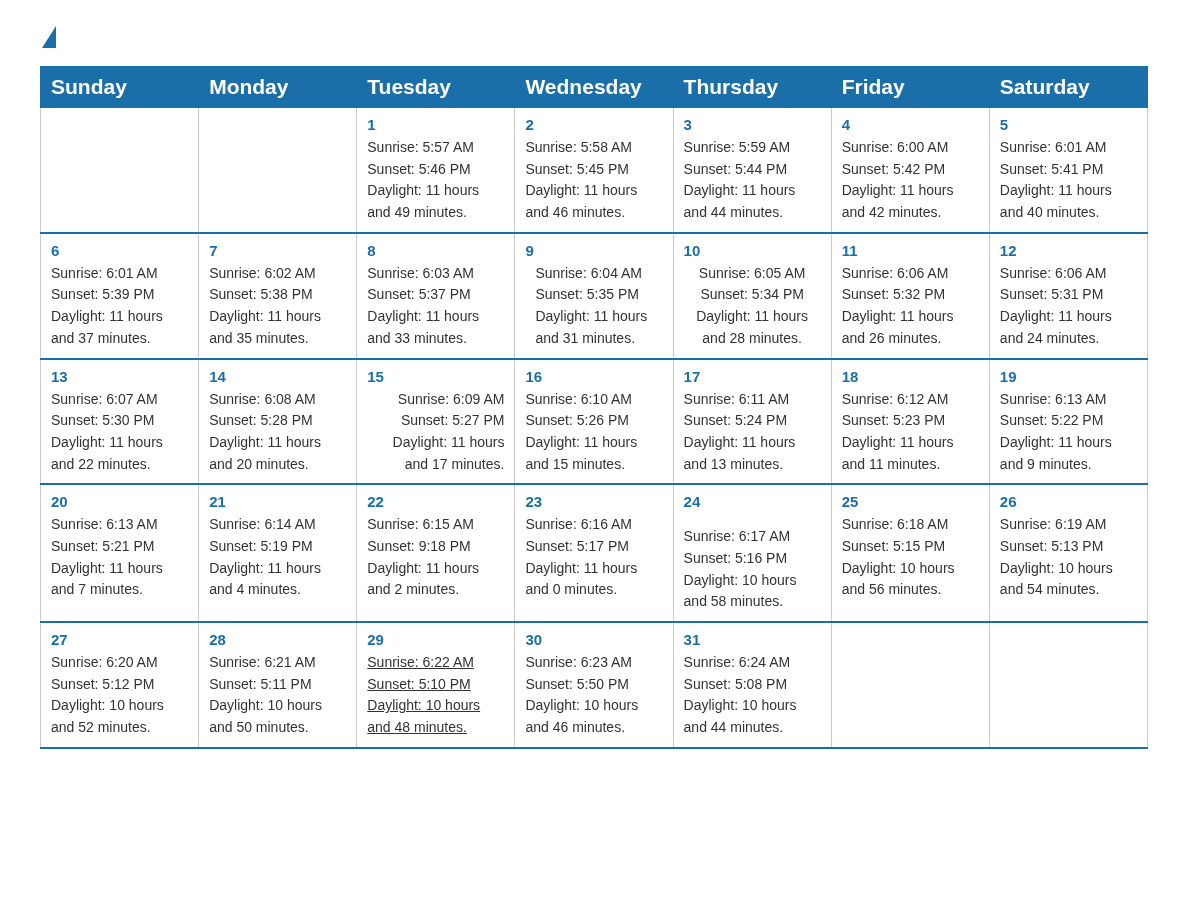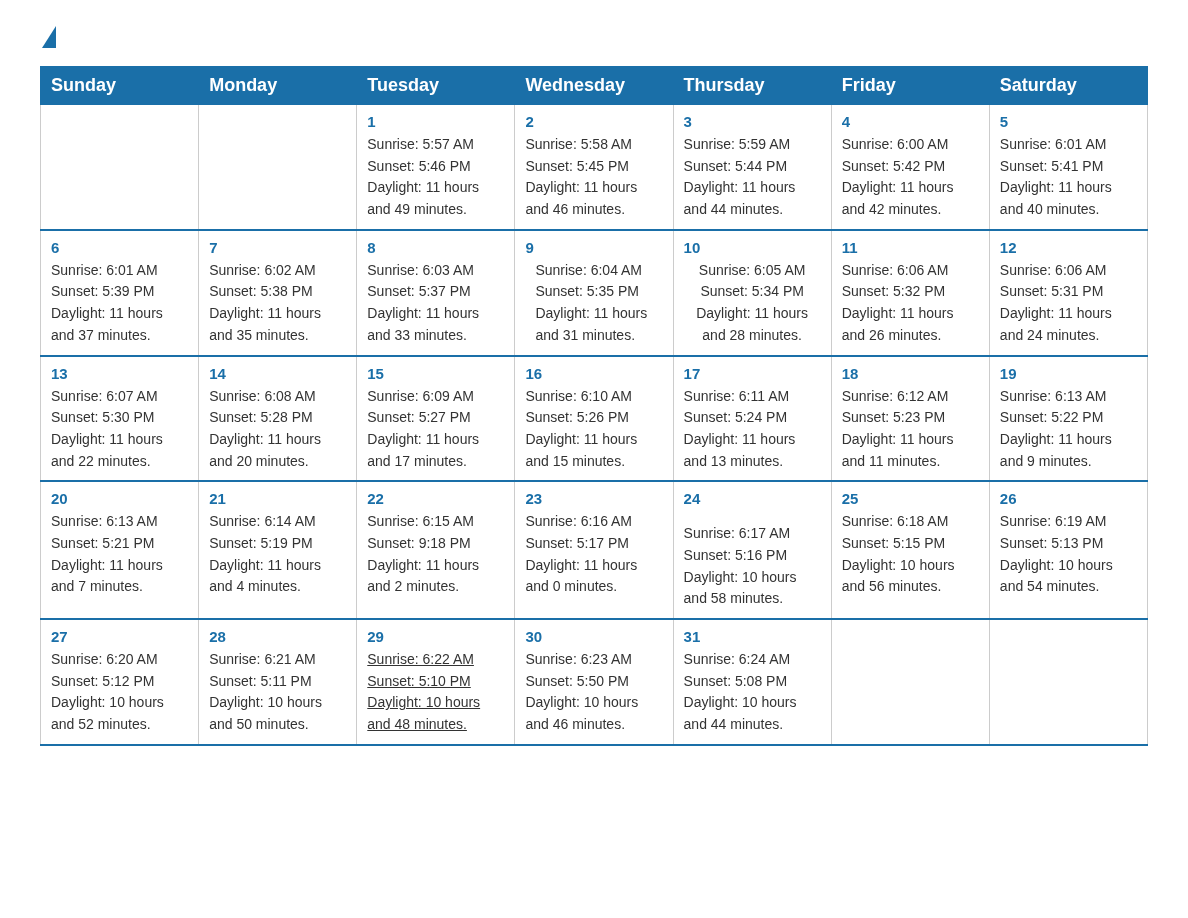--- a/index.html
+++ b/index.html
@@ -62,21 +62,21 @@
     table {
       width: 100%;
       border-collapse: collapse;
       table-layout: fixed;
     }
     thead tr {
       background-color: #1a6fa8;
     }
     thead th {
       color: #fff;
-      font-size: 18px;
+      font-size: 21px;
       font-weight: 600;
       padding: 8px 10px;
       text-align: left;
       border: 1px solid #1a6fa8;
     }
     tbody td {
       border: 1px solid #ccc;
       vertical-align: top;
       padding: 8px 10px;
       font-size: 13px;
@@ -232,21 +232,21 @@
         </td>
         <td>
           <span class="day-number">14</span>
           <div class="day-info" style="white-space: pre-line;">Sunrise: 6:08 AM
 Sunset: 5:28 PM
 Daylight: 11 hours
 and 20 minutes.</div>
         </td>
         <td>
           <span class="day-number">15</span>
-          <div class="day-info" style="white-space: pre-line;">Sunrise: 6:09 AM
+          <div class="day-info" style="white-space: pre-line; text-align: right;">Sunrise: 6:09 AM
 Sunset: 5:27 PM
 Daylight: 11 hours
 and 17 minutes.</div>
         </td>
         <td>
           <span class="day-number">16</span>
           <div class="day-info" style="white-space: pre-line;">Sunrise: 6:10 AM
 Sunset: 5:26 PM
 Daylight: 11 hours
 and 15 minutes.</div>

